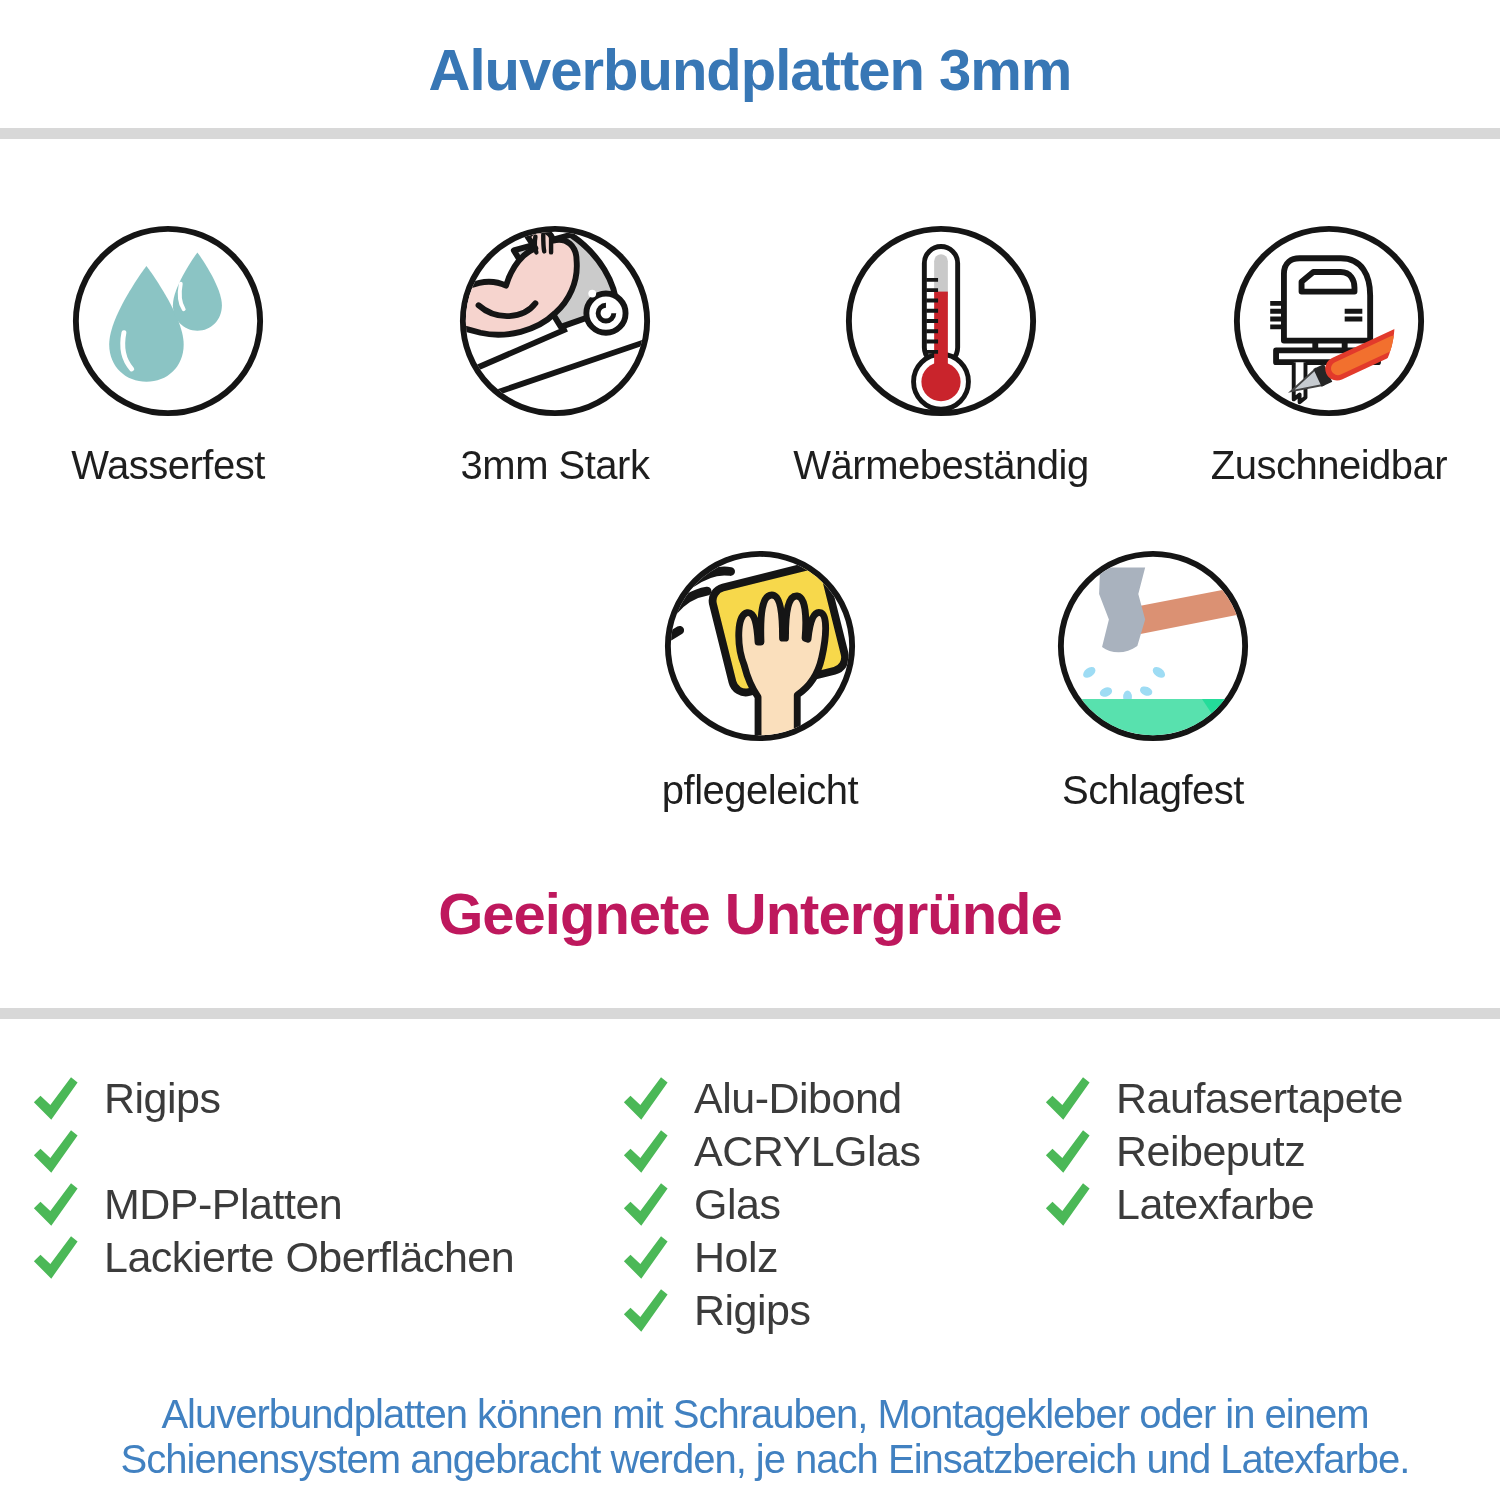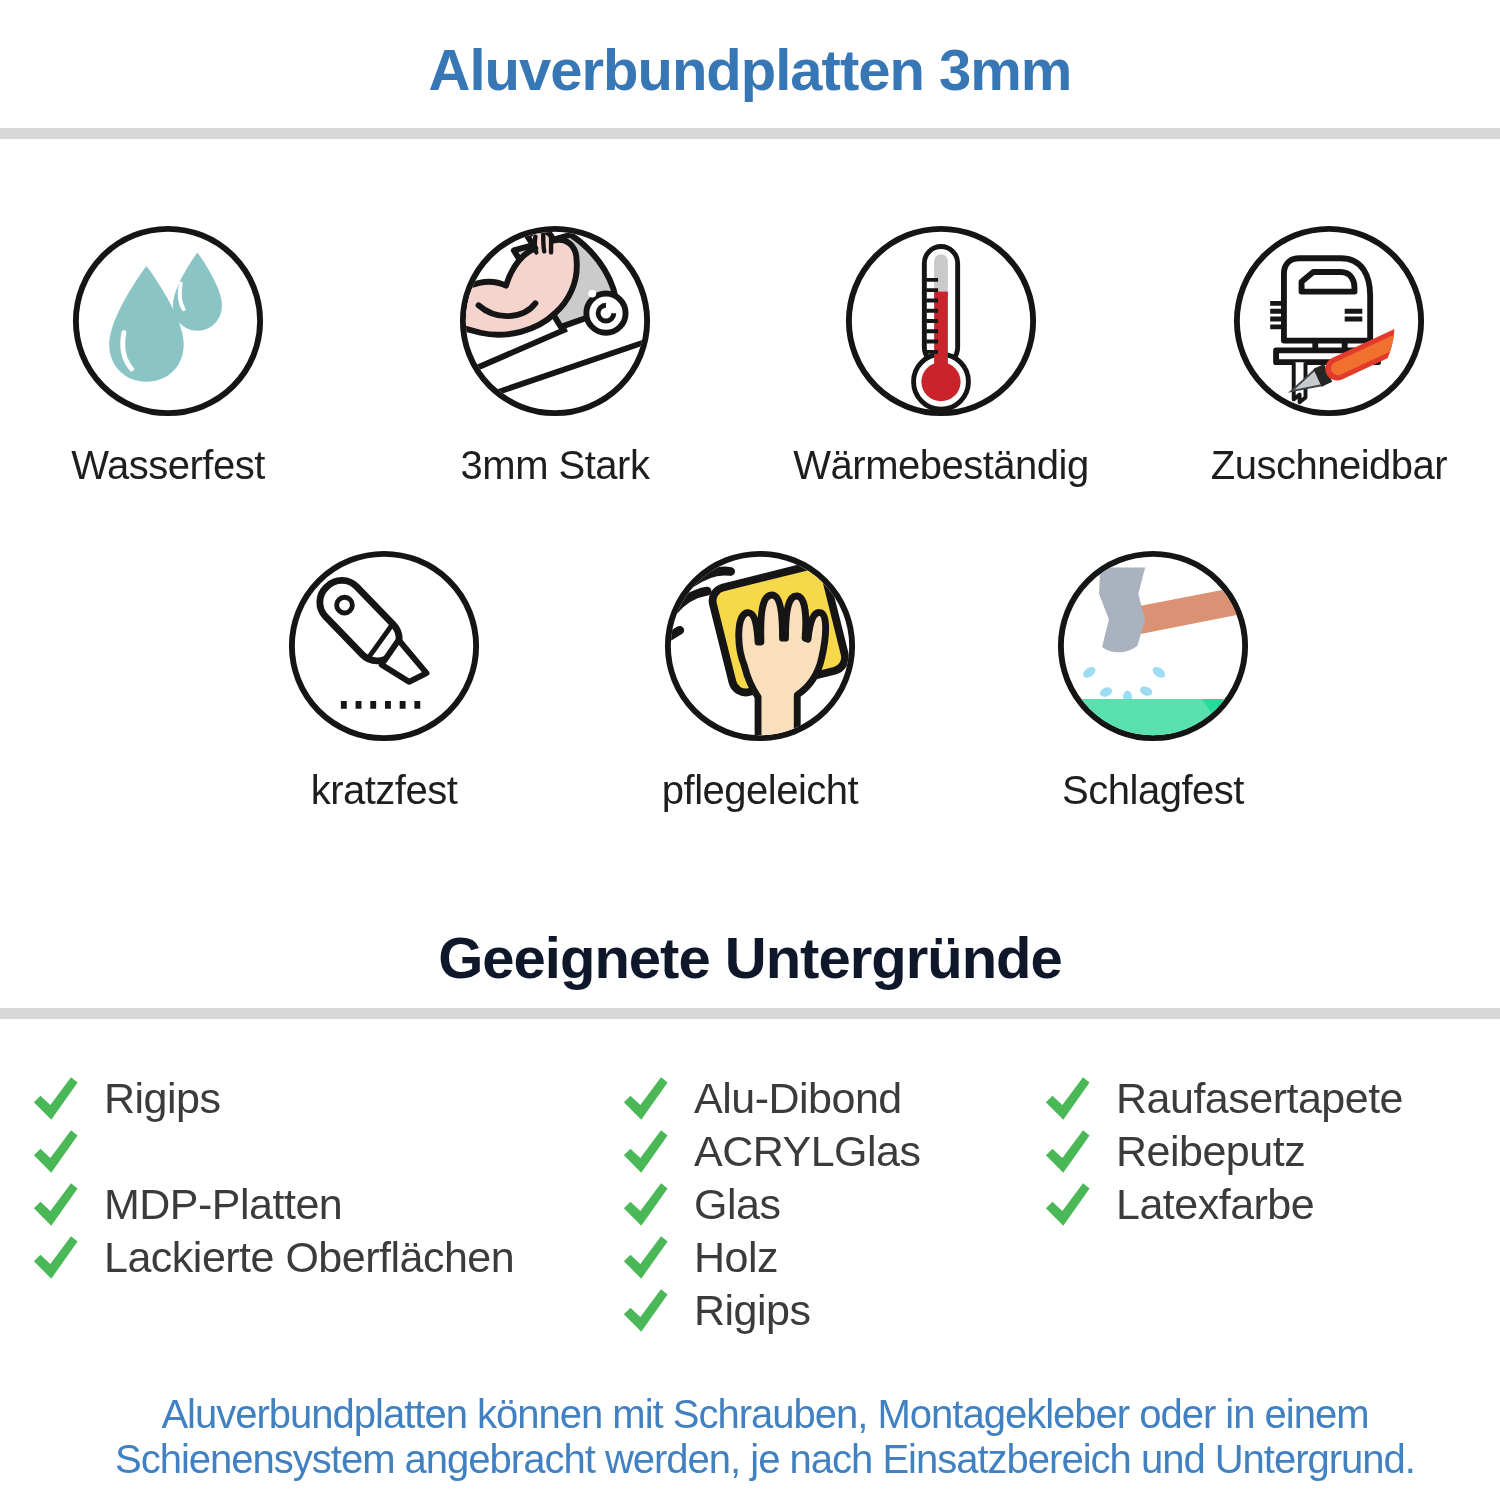--- a/index.html
+++ b/index.html
@@ -1,21 +1,21 @@
 <!DOCTYPE html>
 <html><head>
 <meta charset="utf-8">
 <style>
   html,body{margin:0;padding:0;background:#fff;}
   #canvas{position:relative;width:1500px;height:1500px;background:#fff;overflow:hidden;
           font-family:"Liberation Sans",sans-serif;}
   .title{position:absolute;left:0;width:1500px;text-align:center;font-weight:700;
          font-size:58px;letter-spacing:-1px;}
   #title1{top:36px;color:#3877b5;}
-  #title2{top:924px;color:#0f172a;}
+  #title2{top:880px;color:#be185d;}
   .divider{position:absolute;left:0;width:1500px;height:11px;background:#d8d8d8;}
   #divider1{top:128px;}
   #divider2{top:1008px;}
   .feat{position:absolute;width:340px;text-align:center;}
   .feat .circ{width:196px;height:196px;margin:0 auto;}
   .feat-label{margin-top:24px;font-size:40px;font-weight:500;color:#1e1e1e;letter-spacing:-0.5px;}
   .col{position:absolute;top:1072px;display:flex;flex-direction:column;}
   .check-item{display:flex;align-items:center;height:53px;}
   .check-item svg{width:47px;height:47px;flex:0 0 47px;margin-right:25px;}
   .check-text{font-size:43px;color:#3b3b3b;letter-spacing:-0.5px;white-space:nowrap;}
@@ -107,35 +107,20 @@
           <polygon points="58,156 90,146 90,164" fill="#c6cbd0" stroke="#444" stroke-width="2"></polygon>
           <rect x="88" y="145" width="12" height="20" fill="#262626"></rect>
           <rect x="98" y="143" width="96" height="24" rx="12" fill="#e23a2b"></rect>
           <rect x="104" y="148" width="76" height="14" rx="7" fill="#f2702e"></rect>
         </g>
       </svg>
     </div>
     <div class="feat-label">Zuschneidbar</div>
   </div>
 
-  <div class="feat" style="left:214px;top:548px">
-    <div class="circ">
-      <svg viewBox="0 0 200 200" width="196" height="196">
-        <circle cx="100" cy="100" r="94" fill="#fff" stroke="#151515" stroke-width="6"></circle>
-        <g transform="rotate(-44 100 100)">
-          <rect x="78" y="16" width="44" height="96" rx="21" fill="#fff" stroke="#151515" stroke-width="7"></rect>
-          <circle cx="100" cy="42" r="8" fill="#fff" stroke="#151515" stroke-width="5"></circle>
-          <path d="M78,98 L122,90" stroke="#151515" stroke-width="5"></path>
-          <path d="M85,112 L115,106 L112,150 L93,144 Z" fill="#fff" stroke="#151515" stroke-width="6" stroke-linejoin="round"></path>
-        </g>
-        <path d="M56,160 H146" stroke="#151515" stroke-width="8" stroke-dasharray="6 9"></path>
-      </svg>
-    </div>
-    <div class="feat-label">kratzfest</div>
-  </div>
 
   <div class="feat" style="left:590px;top:548px">
     <div class="circ">
       <svg viewBox="0 0 200 200" width="196" height="196">
         <defs>
             <clipPath id="c6">
               <circle cx="100" cy="100" r="91"></circle>
             </clipPath>
           </defs>
         <circle cx="100" cy="100" r="94" fill="#fff" stroke="#151515" stroke-width="6"></circle>
@@ -257,16 +242,16 @@
     <div class="check-item">
       <svg viewBox="0 0 100 100">
           <path d="M4,58 L18,44 L39,64 L83,5 L97,16 L41,95 Z" fill="#4bb857"></path>
         </svg>
       <span class="check-text">Latexfarbe</span>
     </div>
   </div>
 
   <div id="footer">
     <div>Aluverbundplatten können mit Schrauben, Montagekleber oder in einem</div>
-    <div>Schienensystem angebracht werden, je nach Einsatzbereich und Untergrund.</div>
+    <div>Schienensystem angebracht werden, je nach Einsatzbereich und Latexfarbe.</div>
   </div>
 
 </div>
 
 </body></html>

